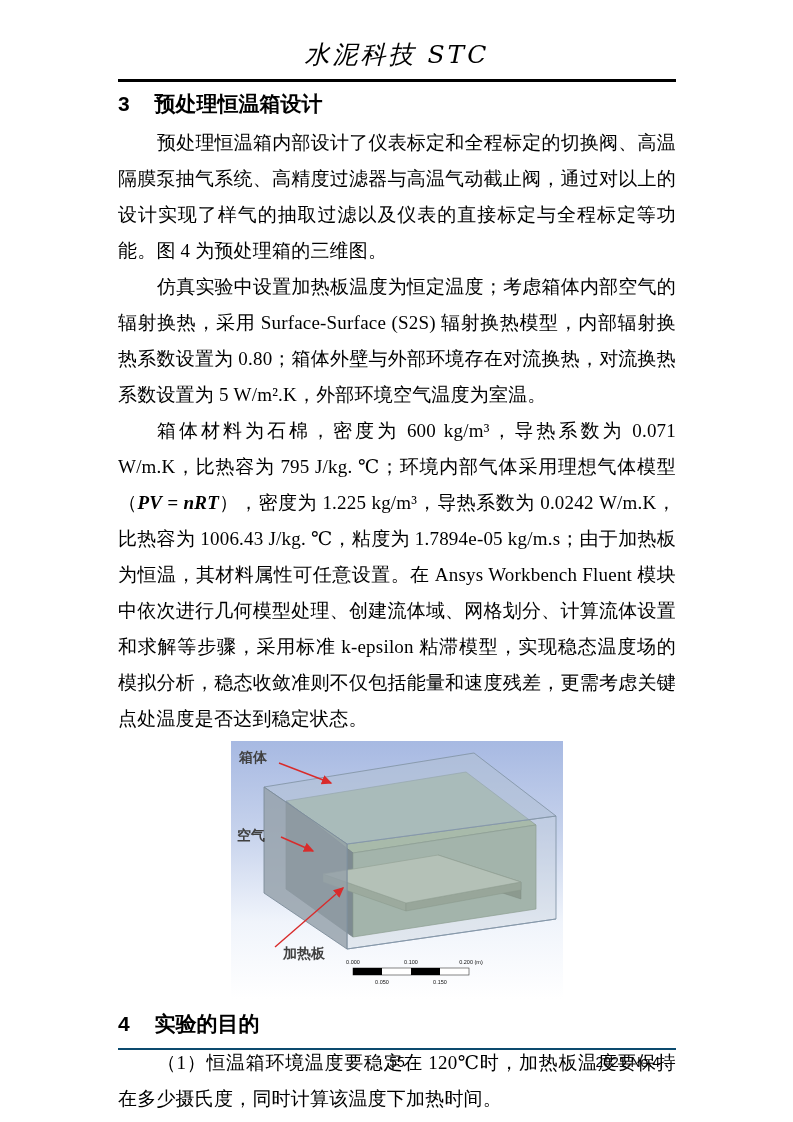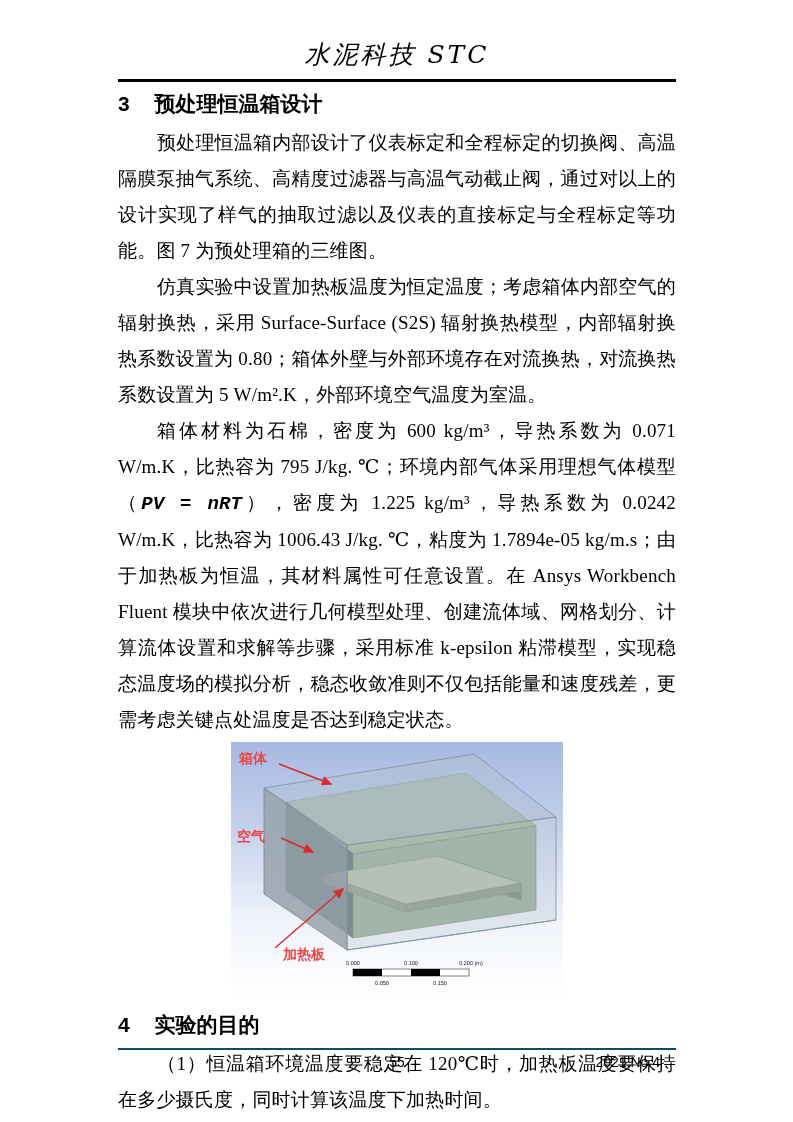--- a/index.html
+++ b/index.html
@@ -15,27 +15,27 @@
   .header-rule{border-bottom:3px solid #000;margin-top:9px;}
   h2.sec{
     font-family:"Liberation Sans","DejaVu Sans",sans-serif;
     font-size:21px;font-weight:bold;margin:7px 0 6px 0;line-height:30px;
   }
   h2.sec .h-num{margin-right:19px;}
   .body-p{
     margin:0;font-size:19px;line-height:36px;text-align:justify;
     text-indent:2.05em;letter-spacing:.2px;
   }
-  .formula{font-style:italic;font-weight:bold;font-family:Liberation Mono, monospace;}
+  .formula{font-style:italic;font-weight:bold;font-family:Liberation Serif, serif;}
   figure.fig{margin:4px auto 0 auto;width:332px;text-align:center;}
   .fig-canvas{position:relative;width:332px;height:258px;}
   .fig-canvas svg{display:block;}
   .fig-label{
     position:absolute;font-family:"Liberation Sans","DejaVu Sans",sans-serif;
-    font-size:14px;font-weight:bold;color:#ef4444;line-height:16px;
+    font-size:14px;font-weight:bold;color:#404040;line-height:16px;
   }
   .lbl-box{left:8px;top:8px;}
   .lbl-air{left:6px;top:86px;}
   .lbl-plate{left:4px;top:204px;margin-left:48px;}
   figcaption{
     margin-top:7px;font-size:16px;letter-spacing:1px;
     font-family:"Liberation Sans","DejaVu Sans",sans-serif;color:#111;
   }
   .sec4{margin-top:10px;}
   .page-footer{
@@ -55,21 +55,21 @@
   <header>
     <div class="journal-title">水泥科技 STC</div>
   </header>
   <div class="header-rule"></div>
 
   <section>
     <h2 class="sec">
       <span class="h-num">3</span>
       <span class="h-title">预处理恒温箱设计</span>
     </h2>
-    <p class="body-p">预处理恒温箱内部设计了仪表标定和全程标定的切换阀、高温隔膜泵抽气系统、高精度过滤器与高温气动截止阀，通过对以上的设计实现了样气的抽取过滤以及仪表的直接标定与全程标定等功能。图 7 为预处理箱的三维图。</p>
+    <p class="body-p">预处理恒温箱内部设计了仪表标定和全程标定的切换阀、高温隔膜泵抽气系统、高精度过滤器与高温气动截止阀，通过对以上的设计实现了样气的抽取过滤以及仪表的直接标定与全程标定等功能。图 4 为预处理箱的三维图。</p>
     <p class="body-p">仿真实验中设置加热板温度为恒定温度；考虑箱体内部空气的辐射换热，采用 Surface-Surface (S2S) 辐射换热模型，内部辐射换热系数设置为 0.80；箱体外壁与外部环境存在对流换热，对流换热系数设置为 5 W/m².K，外部环境空气温度为室温。</p>
     <p class="body-p"><span>箱体材料为石棉，密度为 600 kg/m³，导热系数为 0.071 W/m.K，比热容为 795 J/kg. ℃；环境内部气体采用理想气体模型（</span><em class="formula">PV = nRT</em><span>），密度为 1.225 kg/m³，导热系数为 0.0242 W/m.K，比热容为 1006.43 J/kg. ℃，粘度为 1.7894e-05 kg/m.s；由于加热板为恒温，其材料属性可任意设置。在 Ansys Workbench Fluent 模块中依次进行几何模型处理、创建流体域、网格划分、计算流体设置和求解等步骤，采用标准 k-epsilon 粘滞模型，实现稳态温度场的模拟分析，稳态收敛准则不仅包括能量和速度残差，更需考虑关键点处温度是否达到稳定状态。</span></p>
   </section>
 
   <figure class="fig">
     <div class="fig-canvas">
       <svg width="332" height="258" viewBox="0 0 332 258" font-family="Liberation Sans, DejaVu Sans, sans-serif">
         <defs>
           <linearGradient id="bgGrad" x1="0" y1="0" x2="0" y2="1">
             <stop offset="0" stop-color="#a7b9e2"></stop>

